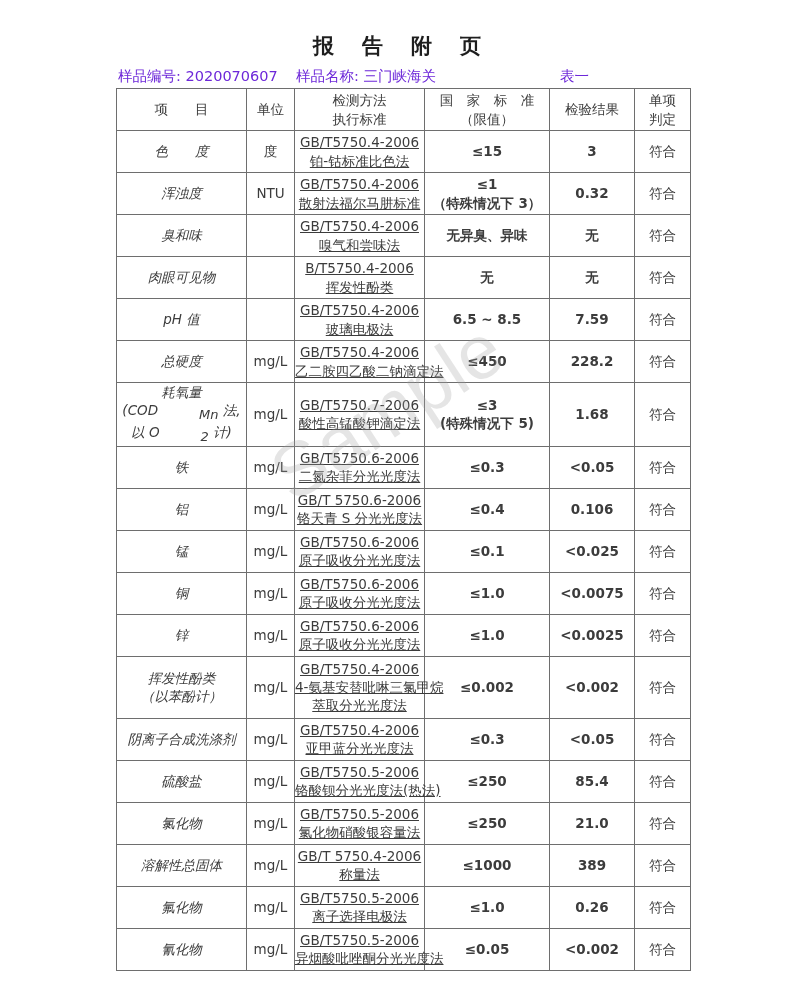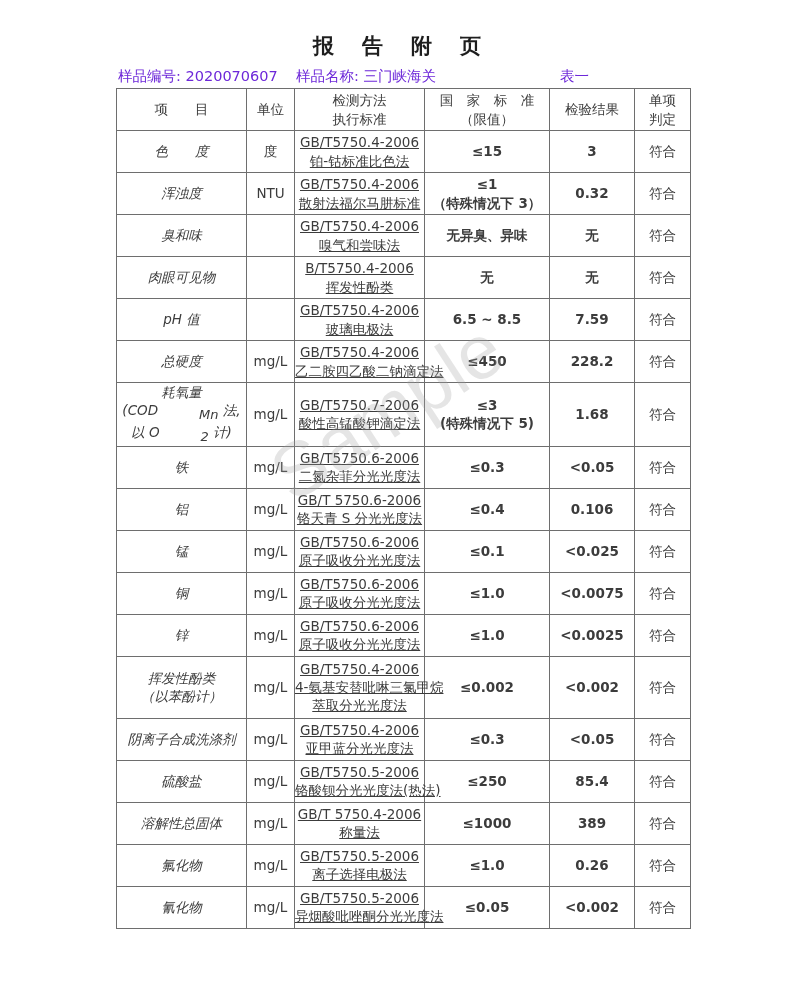--- a/index.html
+++ b/index.html
@@ -323,20 +323,35 @@
           <div>铬酸钡分光光度法(热法)</div>
         </td>
         <td class="limit">
           <div>≤250</div>
         </td>
         <td class="result">85.4</td>
         <td class="verdict">符合</td>
       </tr>
       <tr class="row">
         <td class="item">
+          <div>氯化物</div>
+        </td>
+        <td class="unit">mg/L</td>
+        <td class="method">
+          <div>GB/T5750.5-2006</div>
+          <div>氯化物硝酸银容量法</div>
+        </td>
+        <td class="limit">
+          <div>≤250</div>
+        </td>
+        <td class="result">21.0</td>
+        <td class="verdict">符合</td>
+      </tr>
+      <tr class="row">
+        <td class="item">
           <div>溶解性总固体</div>
         </td>
         <td class="unit">mg/L</td>
         <td class="method">
           <div>GB/T 5750.4-2006</div>
           <div>称量法</div>
         </td>
         <td class="limit">
           <div>≤1000</div>
         </td>

